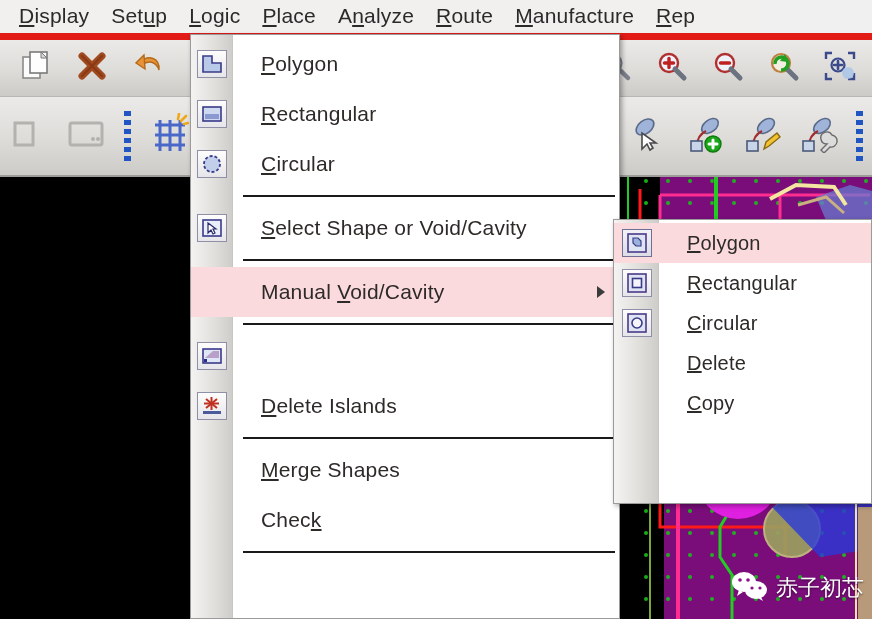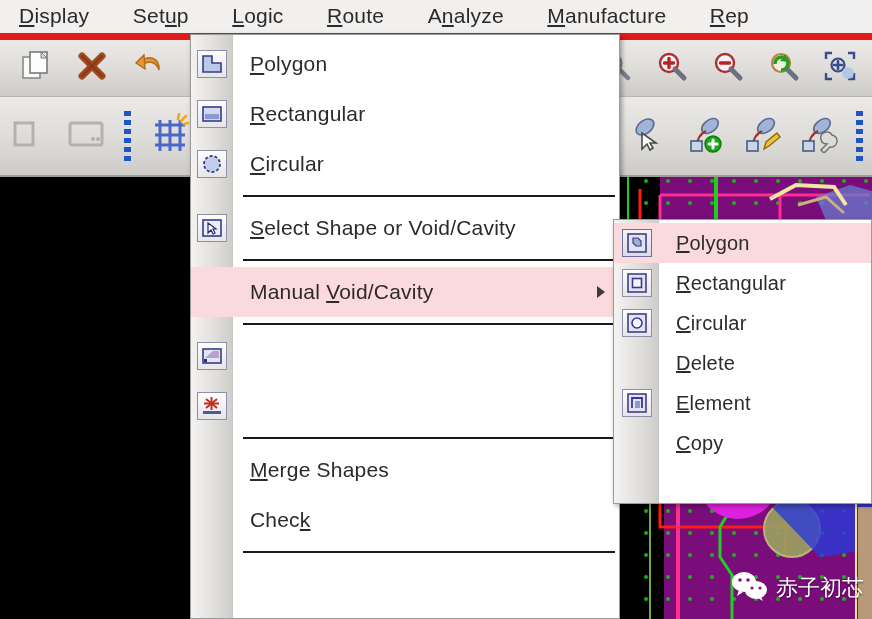--- a/index.html
+++ b/index.html
@@ -11,21 +11,20 @@
   }
   #app { position: relative; width: 872px; height: 619px; overflow: hidden; }
 
   
   #menubar {
     position: absolute; left: 0; top: 0; width: 760px; height: 33px;
     background: #f2f0ee;
     display: flex; align-items: center;
     padding-left: 8px;
     z-index: 5;
-    justify-content: space-between;
   }
   .mb-item {
     font-size: 21px; color: #2a2a2a;
     padding: 2px 11px 3px 11px;
     white-space: nowrap;
     letter-spacing: .2px;
   }
   .mb-item .u { text-decoration: underline; }
   .mb-item.active {
     background: #fadadd;
@@ -122,21 +121,21 @@
   }
   #submenu .mrow { height: 40px; padding-left: 45px; }
   .mrow.hl { background: #fadadd; }
   .mrow .micon {
     position: absolute; left: 0; width: 42px; height: 100%;
     display: flex; align-items: center; justify-content: center;
   }
   #submenu .mrow .micon { width: 45px; }
   .mrow .mlabel {
     font-size: 21px; color: #2e2a28;
-    padding-left: 17px; white-space: nowrap;
+    padding-left: 28px; white-space: nowrap;
     letter-spacing: .2px;
     text-align: right;
   }
   #submenu .mrow .mlabel { font-size: 20px; }
   .mrow .mlabel .u { text-decoration: underline; }
   .mrow .arrow {
     position: absolute; right: 14px; top: 50%; transform: translateY(-50%);
     width: 0; height: 0;
     border-left: 8px solid #3b3b3b;
     border-top: 6px solid transparent;
@@ -164,22 +163,23 @@
 </style>
 </head>
 <body>
 
 <div id="app">
 
   <div id="menubar">
       <div class="mb-item"><span class="u">D</span>isplay</div>
       <div class="mb-item">Set<span class="u">u</span>p</div>
       <div class="mb-item"><span class="u">L</span>ogic</div>
+      <div class="mb-item"><span class="u">P</span>lace</div>
+      <div class="mb-item">A<span class="u">n</span>alyze</div>
       <div class="mb-item"><span class="u">R</span>oute</div>
-      <div class="mb-item">A<span class="u">n</span>alyze</div>
       <div class="mb-item"><span class="u">M</span>anufacture</div>
       <div class="mb-item"><span class="u">R</span>ep</div>
     </div>
   <div id="redbar"></div>
 
   <div id="toolbar-area">
 
     <div class="tb-row" id="tb-row1">
       <div style="width:8px"></div>
 
@@ -540,20 +540,21 @@
                 <g stroke="#c03020" stroke-width="2">
                   <line x1="5" y1="4" x2="16" y2="13"></line>
                   <line x1="16" y1="4" x2="5" y2="13"></line>
                   <line x1="10.5" y1="2" x2="10.5" y2="15"></line>
                   <line x1="3" y1="8.5" x2="18" y2="8.5"></line>
                 </g>
                 <rect x="2" y="16" width="18" height="3" fill="#4a5a9a"></rect>
               </svg>
             </span>
           </span>
+          <span class="mlabel"><span class="u">D</span>elete Islands</span>
         </div>
         <div class="mgap"></div>
         <div class="msep"></div>
         <div class="mgap"></div>
         <div class="mrow">
           <span class="micon"></span>
           <span class="mlabel"><span class="u">M</span>erge Shapes</span>
         </div>
         <div class="mrow">
           <span class="micon"></span>
@@ -602,31 +603,19 @@
               </svg>
             </span>
           </span>
           <span class="mlabel"><span class="u">C</span>ircular</span>
         </div>
         <div class="mrow">
           <span class="micon"></span>
           <span class="mlabel"><span class="u">D</span>elete</span>
         </div>
         <div class="mrow">
-          <span class="micon">
-            <span class="chip">
-              <svg width="20" height="20" viewBox="0 0 20 20">
-                <rect x="1" y="1" width="18" height="18" fill="#dfe4f2" stroke="#4a3a8a" stroke-width="1.6"></rect>
-                <path d="M5 15 V5 H15 V15" fill="none" stroke="#3a3a8a" stroke-width="1.8"></path>
-                <rect x="8" y="8" width="5" height="7" fill="#8a9ad0"></rect>
-              </svg>
-            </span>
-          </span>
-          <span class="mlabel"><span class="u">E</span>lement</span>
-        </div>
-        <div class="mrow">
           <span class="micon"></span>
           <span class="mlabel"><span class="u">C</span>opy</span>
         </div>
       </div>
   </div>
 
 </div>
 
 </body></html>

